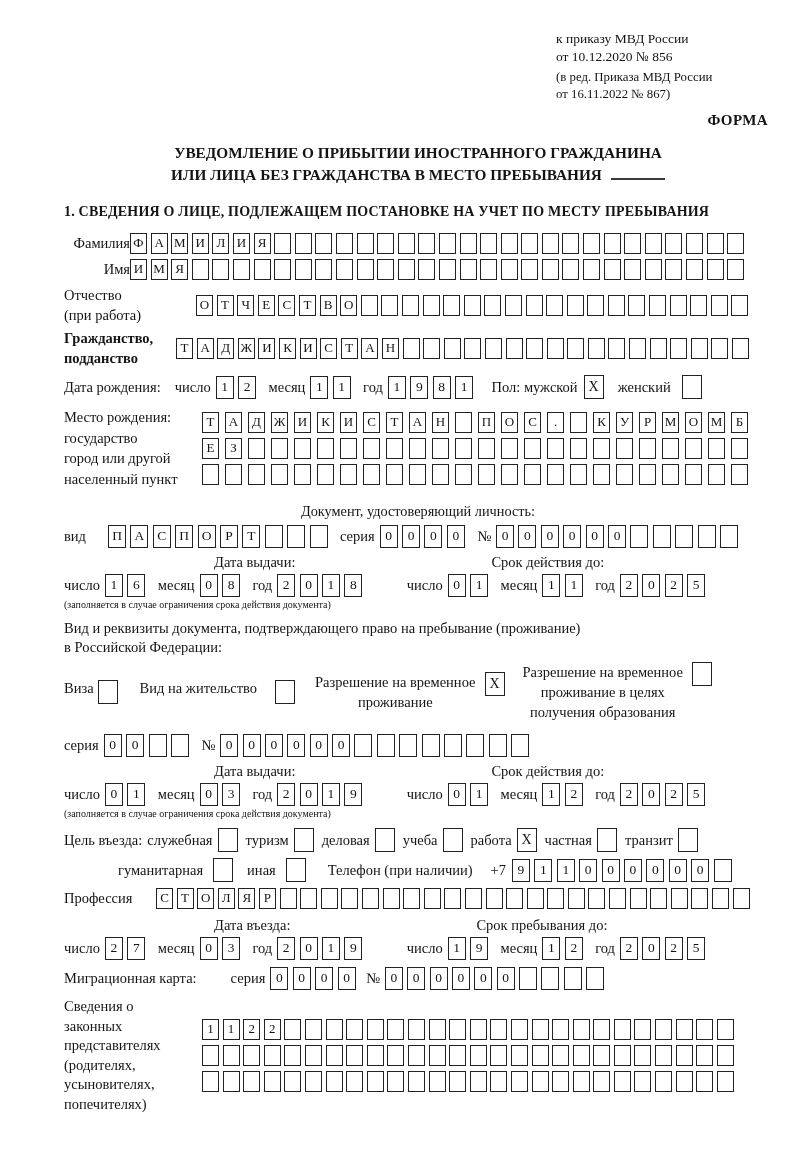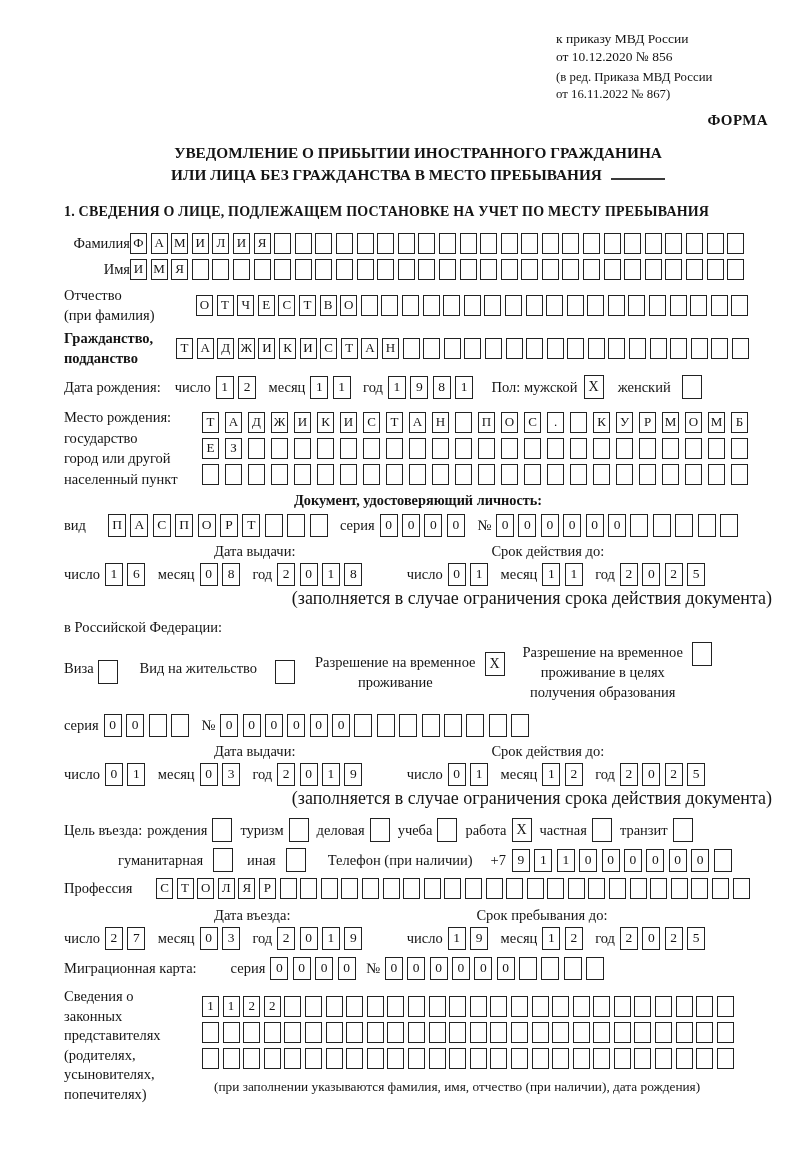--- a/index.html
+++ b/index.html
@@ -34,30 +34,30 @@
   .lbl  { display:inline-block; }
   .w66  { width:66px;text-align:right; }
   .lblcol { display:inline-flex; flex-direction:column; font-size:14.5px; line-height:20px; }
   .w132 { width:132px; } .w112 { width:112px;font-weight:bold; } .w138 { width:138px; }
   .sl { margin-right:5px; } .ml8 { margin-left:8px; } .ml14 { margin-left:14px; } .ml6 { margin-left:6px; }
 
   
   .rowstack > .cells { display:flex; margin-bottom:5px; }
   .rowstack > .cells:last-child { margin-bottom:0; }
 
-  .center-bold { text-align:center; font-weight:700; font-size:14.3px; margin-top:3px; }
+  .center-bold { text-align:center; font-weight:400; font-size:14.3px; margin-top:14px; }
 
   .dates-head { display:flex; font-size:14.5px; margin-top:6px; }
   .dh1 { margin-left:150px;text-align:center; }
   .dh2-doc   { margin-left:196px; }
   .dh2-res   { margin-left:196px; }
   .dh2-entry { margin-left:186px; }
   .dgroup { display:inline-flex; align-items:center; }
   .dgroup.rt { margin-left:40px; }
-  .note { font-size:18px; text-align:right; margin-top:2px; }
+  .note { font-size:10px; text-align:left; margin-top:2px; }
 
   .para { font-size:14.5px; line-height:19px; margin-top:9px; }
   .resopts { margin-top:5px; font-size:14.5px; }
   .resopt { display:inline-flex; align-items:flex-start; }
   .resopt .optlines { display:inline-flex; flex-direction:column; text-align:center; line-height:20px; }
   .resopt .cbox { margin-left:9px; margin-top:0; }
 
   .purp { flex-wrap:nowrap; }
   .purp .cbox { margin-left:5px; }
   .purp .opt { margin-left:8px; }
@@ -152,21 +152,21 @@
         <span class="cell"></span>
         <span class="cell"></span>
         <span class="cell"></span>
         <span class="cell"></span>
       </span>
   </div>
 
   <div class="frow top">
     <span class="lblcol w132">
       <span>Отчество</span>
-      <span>(при фамилия)</span>
+      <span>(при работа)</span>
     </span>
     <span class="cells">
         <span class="cell">О</span>
         <span class="cell">Т</span>
         <span class="cell">Ч</span>
         <span class="cell">Е</span>
         <span class="cell">С</span>
         <span class="cell">Т</span>
         <span class="cell">В</span>
         <span class="cell">О</span>
@@ -422,20 +422,21 @@
           <span class="dcell">2</span>
           <span class="dcell">0</span>
           <span class="dcell">2</span>
           <span class="dcell">5</span>
         </span>
     </span>
   </div>
   <div class="note">(заполняется в случае ограничения срока действия документа)</div>
 
   <div class="para">
+    <div>Вид и реквизиты документа, подтверждающего право на пребывание (проживание)</div>
     <div>в Российской Федерации:</div>
   </div>
 
   <div class="frow top resopts">
     <span class="resopt">
       <span>Виза</span>
       <span class="cbox" style="margin-left:4px;"></span>
     </span>
     <span class="resopt" style="margin-left:22px;">
       <span>Вид на жительство</span>
@@ -526,21 +527,21 @@
           <span class="dcell">0</span>
           <span class="dcell">2</span>
           <span class="dcell">5</span>
         </span>
     </span>
   </div>
   <div class="note">(заполняется в случае ограничения срока действия документа)</div>
 
   <div class="frow purp" style="margin-top:9px;">
     <span>Цель въезда:</span>
-    <span class="opt" style="margin-left:5px;">рождения</span>
+    <span class="opt" style="margin-left:5px;">служебная</span>
       <span class="cbox"></span>
     <span class="opt">туризм</span>
       <span class="cbox"></span>
     <span class="opt">деловая</span>
       <span class="cbox"></span>
     <span class="opt">учеба</span>
       <span class="cbox"></span>
     <span class="opt">работа</span>
       <span class="cbox">X</span>
     <span class="opt">частная</span>
@@ -763,17 +764,16 @@
             <span class="cell"></span>
             <span class="cell"></span>
             <span class="cell"></span>
             <span class="cell"></span>
             <span class="cell"></span>
             <span class="cell"></span>
             <span class="cell"></span>
             <span class="cell"></span>
           </span>
       </span>
-      <div class="repnote">(при заполнении указываются фамилия, имя, отчество (при наличии), дата рождения)</div>
     </span>
   </div>
 
 </div>
 
 </body></html>

